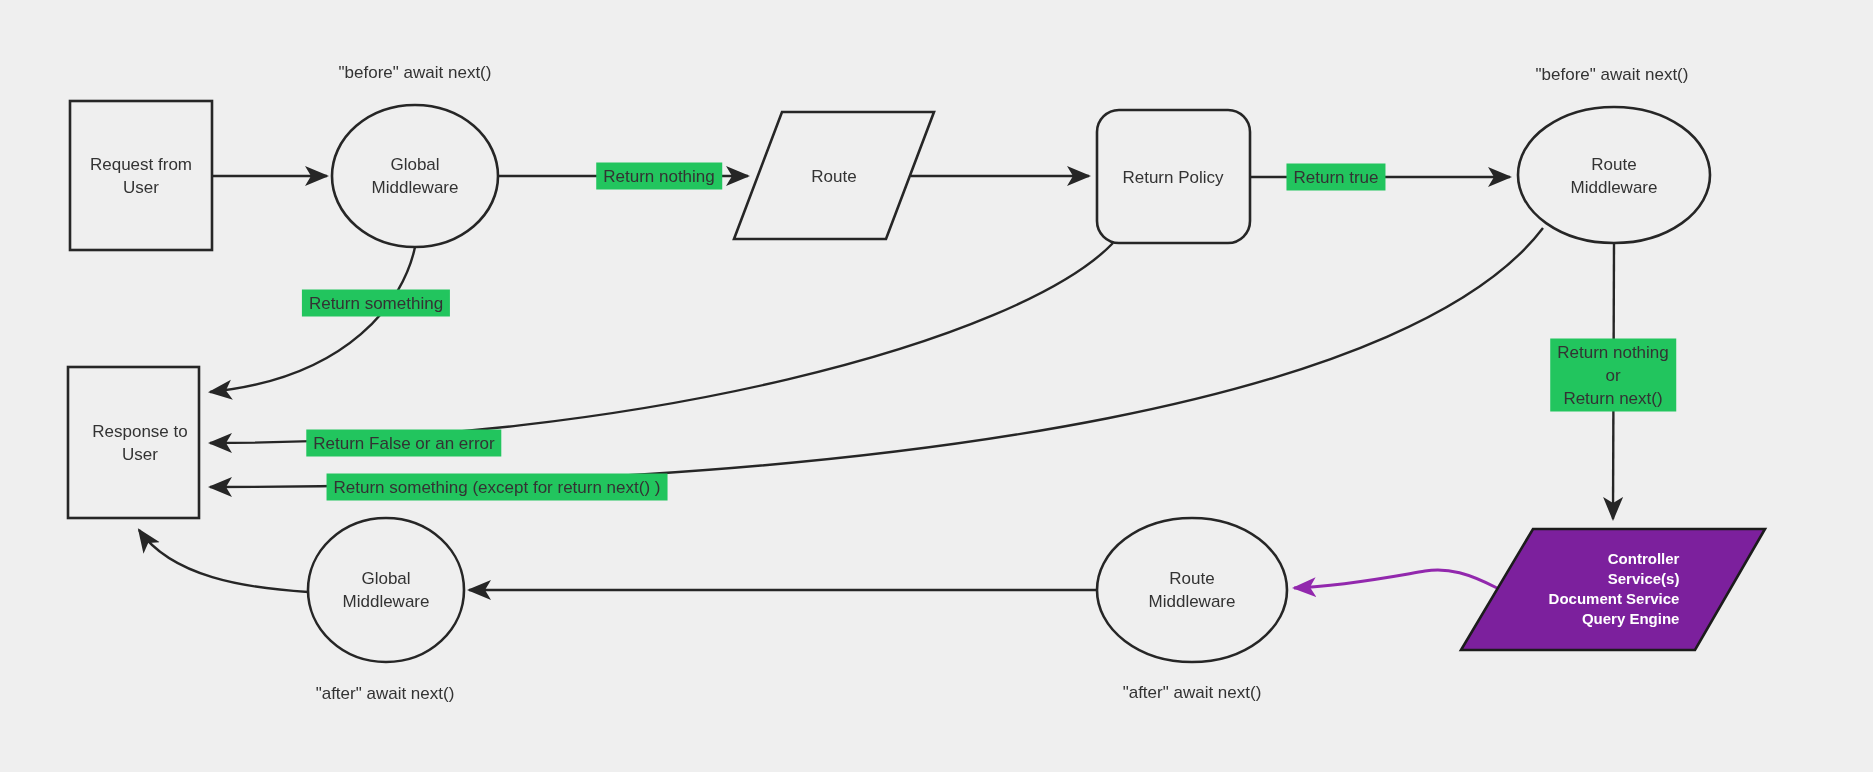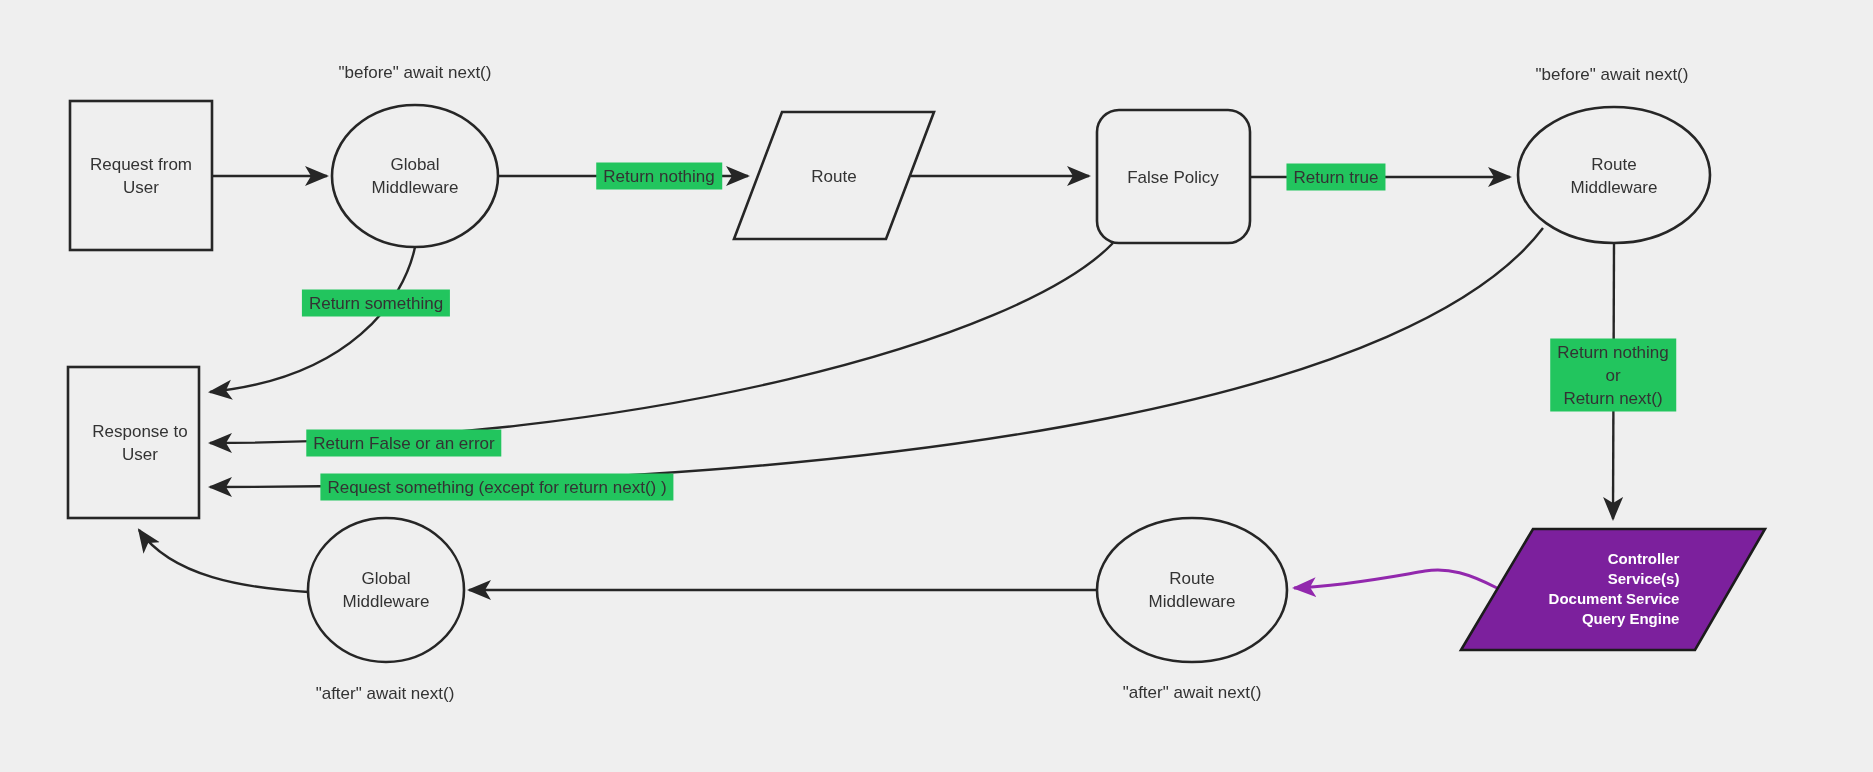--- a/index.html
+++ b/index.html
@@ -81,40 +81,40 @@
       <ellipse cx="1192" cy="590" rx="95" ry="72"></ellipse>
     </g>
     <polygon points="1533,529 1765,529 1695,650 1461,650" fill="#7c209d" stroke="#1c1c1c" stroke-width="2.6"></polygon>
   </svg>
 
   <div class="lbl" style="left:141px; top:176px;">Request from
 User</div>
   <div class="lbl" style="left:415px; top:176px;">Global
 Middleware</div>
   <div class="lbl" style="left:834px; top:176px;">Route</div>
-  <div class="lbl" style="left:1173px; top:177px;">False Policy</div>
+  <div class="lbl" style="left:1173px; top:177px;">Return Policy</div>
   <div class="lbl" style="left:1614px; top:176px;">Route
 Middleware</div>
   <div class="lbl" style="left:133px; top:443px;margin-left:7px;">Response to
 User</div>
   <div class="lbl" style="left:386px; top:590px;">Global
 Middleware</div>
   <div class="lbl" style="left:1192px; top:590px;">Route
 Middleware</div>
   <div class="lbl controller-lbl" style="left:1614px; top:589px;">Controller
 Service(s)
 Document Service
 Query Engine</div>
 
   <div class="lbl" style="left:415px; top:72px;">"before" await next()</div>
   <div class="lbl" style="left:1612px; top:74px;">"before" await next()</div>
   <div class="lbl edge-lbl" style="left:659px; top:176px;">Return nothing</div>
   <div class="lbl edge-lbl" style="left:1336px; top:177px;">Return true</div>
   <div class="lbl edge-lbl" style="left:376px; top:303px;">Return something</div>
   <div class="lbl edge-lbl" style="left:404px; top:443px;text-align:right;">Return False or an error</div>
-  <div class="lbl edge-lbl" style="left:497px; top:487px;">Request something (except for return next() )</div>
+  <div class="lbl edge-lbl" style="left:497px; top:487px;">Return something (except for return next() )</div>
   <div class="lbl edge-lbl" style="left:1613px; top:375px;">Return nothing
 or
 Return next()</div>
   <div class="lbl" style="left:385px; top:693px;">"after" await next()</div>
   <div class="lbl" style="left:1192px; top:692px;">"after" await next()</div>
 
 </div>
 
 </body></html>

